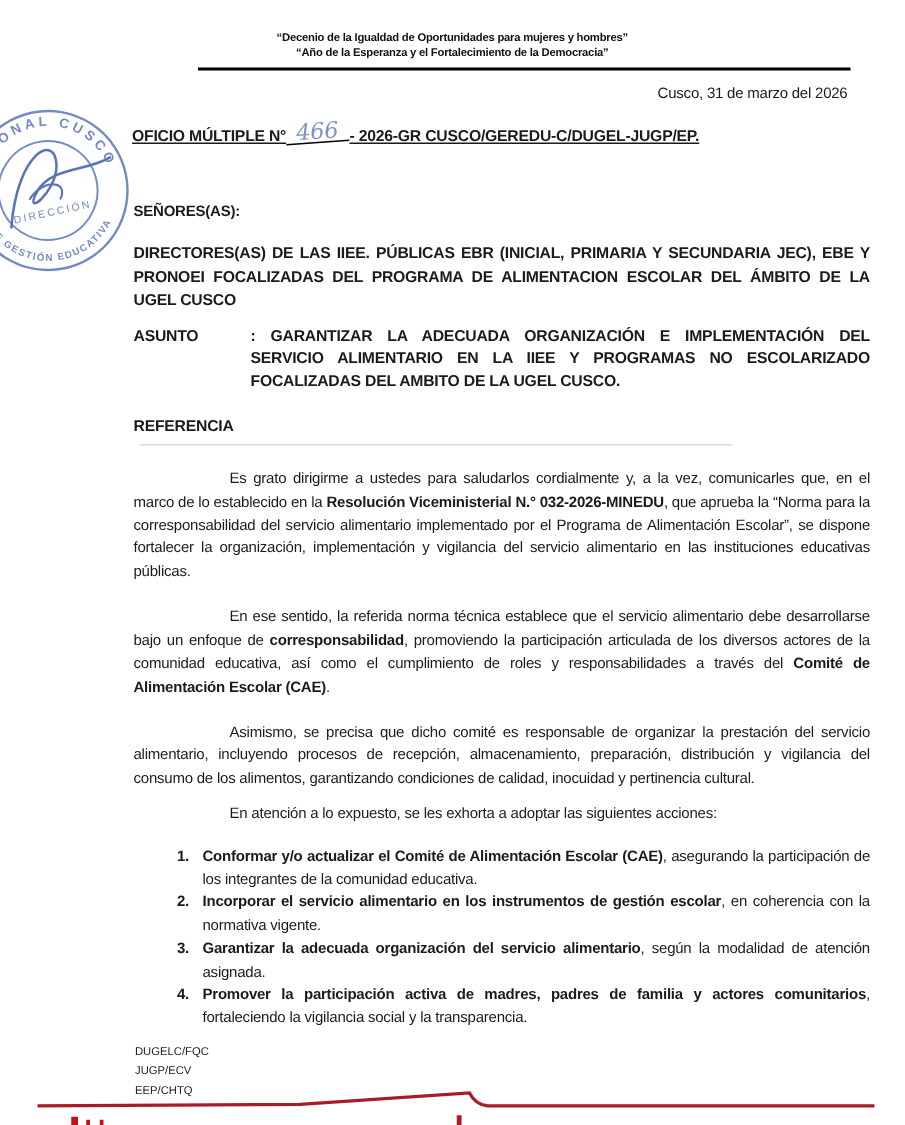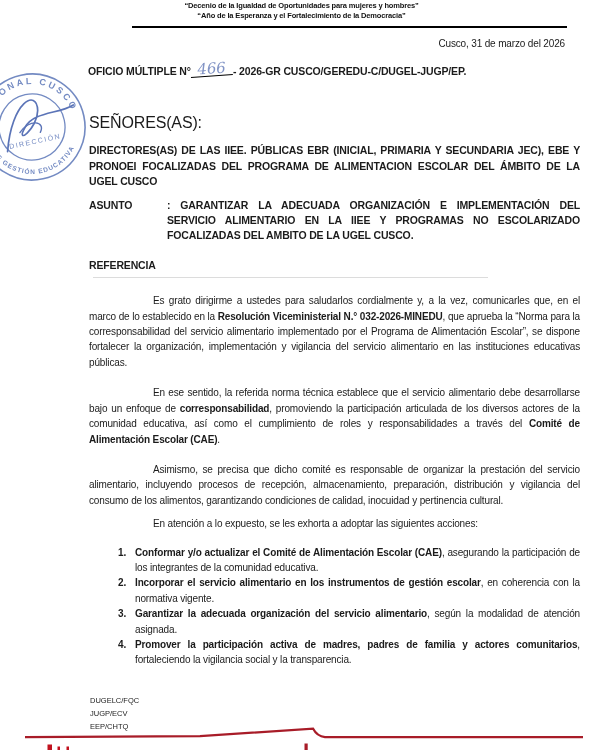--- a/index.html
+++ b/index.html
@@ -6,42 +6,42 @@
   .page {
     position:relative;
     width:603px; height:750px;
     background:#ffffff;
     overflow:hidden;
     font-family:"Liberation Sans", sans-serif;
     color:#1b1b1b;
     letter-spacing:-0.15px;
   }
   
-  .hdr { padding-top:1px; text-align:center; font-size:7.5px; line-height:9.5px; font-weight:bold; color:#111; }
+  .hdr { padding-top:20px; text-align:center; font-size:7.5px; line-height:9.5px; font-weight:bold; color:#111; }
   .hdr-rule { margin:6px 0 0 132px; width:435px; height:0; border-top:2px solid #000; }
   .date { margin:10px 38px 0 0; text-align:right; font-size:10px; }
   
   .oficio { margin:15px 23px 0 88px; font-size:10.5px; font-weight:bold; white-space:nowrap; }
-  .oficio .printed { }
+  .oficio .printed { text-decoration:underline; }
   .hand {
     display:inline-block;
     font-family:"DejaVu Serif", serif;
     font-style:italic; font-weight:normal;
     font-size:15px; line-height:12px;
     color:#8193c5;
     border-bottom:1.5px solid #000;
     padding:0 7px 1px 7px;
     transform:rotate(-4deg);
     transform-origin:bottom left;
   }
   
   .stamp { position:absolute; left:-27px; top:68px; opacity:.85; pointer-events:none; }
   
   .content { margin:0 23px 0 89px; font-size:10px; line-height:15.4px; }
-  .senores { margin-top:37px; font-weight:normal; font-size:16px; }
+  .senores { margin-top:37px; font-weight:bold; font-size:10px; }
   .dest { margin-top:13px; font-weight:bold; font-size:10.5px; text-align:justify; }
   .metarow { display:flex; margin-top:8px; font-weight:bold; font-size:10.5px; }
   .metarow.ref { margin-top:14px; }
   .metalabel { flex:none; width:78px; }
   .metavalue { flex:1; text-align:justify; }
   .metavalue .l2 { margin-left:8px; text-align:left; }
   .divider { margin:4px 0 0 4px; width:395px; height:0; border-top:1px solid #dcdcdc; }
   .greeting { margin-top:19px; text-indent:64px; }
   .para { margin-top:15px; text-align:justify; text-indent:64px; }
   .para.tight { margin-top:8px; }

